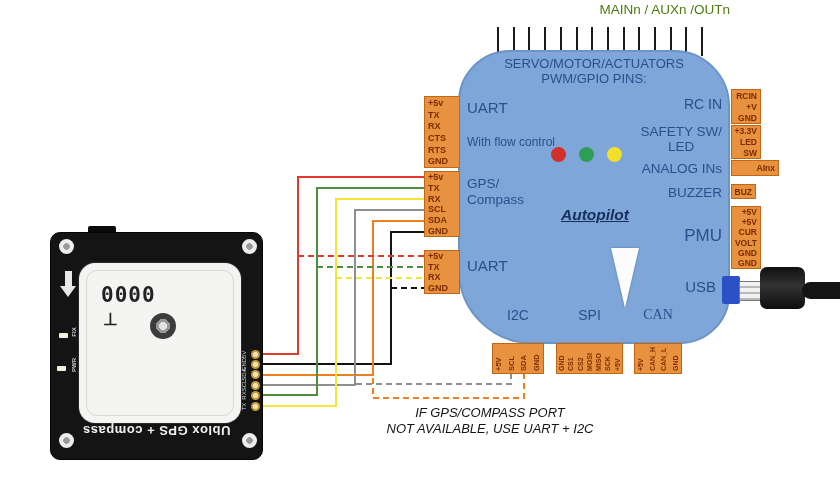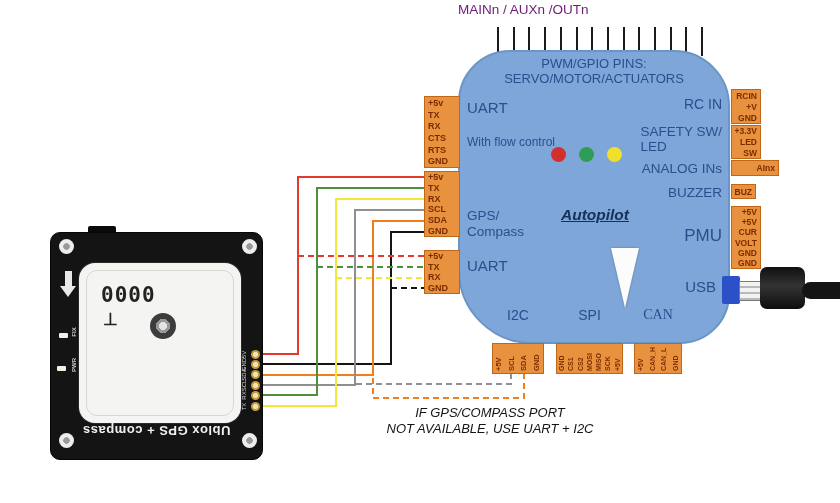--- a/index.html
+++ b/index.html
@@ -7,41 +7,41 @@
          font-family:"Liberation Sans",sans-serif;}
   .abs{position:absolute;}
   svg.wires{position:absolute;left:0;top:0;width:840px;height:503px;pointer-events:none;}
 
   
   #ap-body{left:458px;top:50px;width:272px;height:294px;background:#7ea6d8;
            border:2px solid #6b95c6;box-sizing:border-box;
            border-radius:52px 56px 50px 74px;}
   #pwm-cap{left:458px;top:56px;width:272px;text-align:center;font-size:13px;
            line-height:15px;color:#2b4f8e;}
-  #main-lbl{left:458px;top:2px;width:272px;text-align:left;font-size:13.5px;color:#701a75;}
+  #main-lbl{left:458px;top:2px;width:272px;text-align:right;font-size:13.5px;color:#4d7c0f;}
   .toppin{position:absolute;top:27px;width:2px;height:29px;background:#1b1b1b;}
   #leds{left:551px;top:147px;display:flex;gap:13px;}
   .dot{width:15px;height:15px;border-radius:50%;}
   #ap-title{left:520px;top:206px;width:150px;text-align:center;color:#16305c;
             font-style:italic;font-weight:600;font-size:15.5px;text-decoration:underline;}
   #tri{left:611px;top:248px;width:0;height:0;border-left:14px solid transparent;
        border-right:14px solid transparent;border-top:60px solid #fcfcfc;
        filter:drop-shadow(0 0 1px rgba(40,60,90,.45));}
 
   
   .bl{position:absolute;color:#2b4f8e;}
   #lbl-uart1{left:467px;top:99px;font-size:15px;}
   #lbl-uart1 small{display:block;font-size:12px;margin-top:19px;font-weight:normal;}
-  #lbl-gps{left:467px;top:176px;font-size:13.5px;line-height:16px;margin-top:32px;}
+  #lbl-gps{left:467px;top:176px;font-size:13.5px;line-height:16px;}
   #lbl-uart2{left:467px;top:257px;font-size:15px;}
   #lbl-i2c{left:492px;top:307px;width:52px;text-align:center;font-size:14px;}
   #lbl-spi{left:556px;top:307px;width:67px;text-align:center;font-size:14px;}
   #lbl-can{left:634px;top:307px;width:48px;text-align:center;font-size:14px;font-family:Liberation Serif, serif;}
   #lbl-rcin{right:118px;top:96px;font-size:14px;text-align:right;}
-  #lbl-safety{right:118px;top:124px;font-size:13.5px;line-height:15px;text-align:left;}
+  #lbl-safety{right:118px;top:124px;font-size:13.5px;line-height:15px;text-align:center;}
   #lbl-analog{right:118px;top:161px;font-size:13.5px;text-align:right;}
   #lbl-buzzer{right:118px;top:185px;font-size:13.5px;text-align:right;}
   #lbl-pmu{right:118px;top:226px;font-size:17px;text-align:right;}
   #lbl-usb{right:124px;top:278px;font-size:15px;text-align:right;}
 
   
   .conn{position:absolute;background:#e8913e;border:1px solid #bf6716;box-sizing:border-box;display:flex;}
   .conn.v{flex-direction:column;}
   .conn .pin{flex:1;font-weight:bold;font-size:9px;color:#7b2d00;display:flex;
              align-items:center;padding-left:3px;white-space:nowrap;}
@@ -136,22 +136,22 @@
       <div class="toppin" style="left: 622.6px;"></div>
       <div class="toppin" style="left: 638.3px;"></div>
       <div class="toppin" style="left: 654px;"></div>
       <div class="toppin" style="left: 669.7px;"></div>
       <div class="toppin" style="left: 685.4px;"></div>
       <div class="toppin" style="left: 701.1px;"></div>
     </div>
 
   <div class="abs" id="ap-body"></div>
   <div class="abs" id="pwm-cap">
+    <div>SERVO/MOTOR/ACTUATORS</div>
     <div>PWM/GPIO PINS:</div>
-    <div>SERVO/MOTOR/ACTUATORS</div>
   </div>
   <div class="abs" id="leds">
       <div class="dot" style="background: rgb(211, 48, 44);"></div>
       <div class="dot" style="background: rgb(46, 158, 87);"></div>
       <div class="dot" style="background: rgb(240, 224, 42);"></div>
     </div>
   <div class="abs" id="ap-title">Autopilot</div>
   <div class="abs" id="tri"></div>
 
   <div class="bl" id="lbl-uart1">

